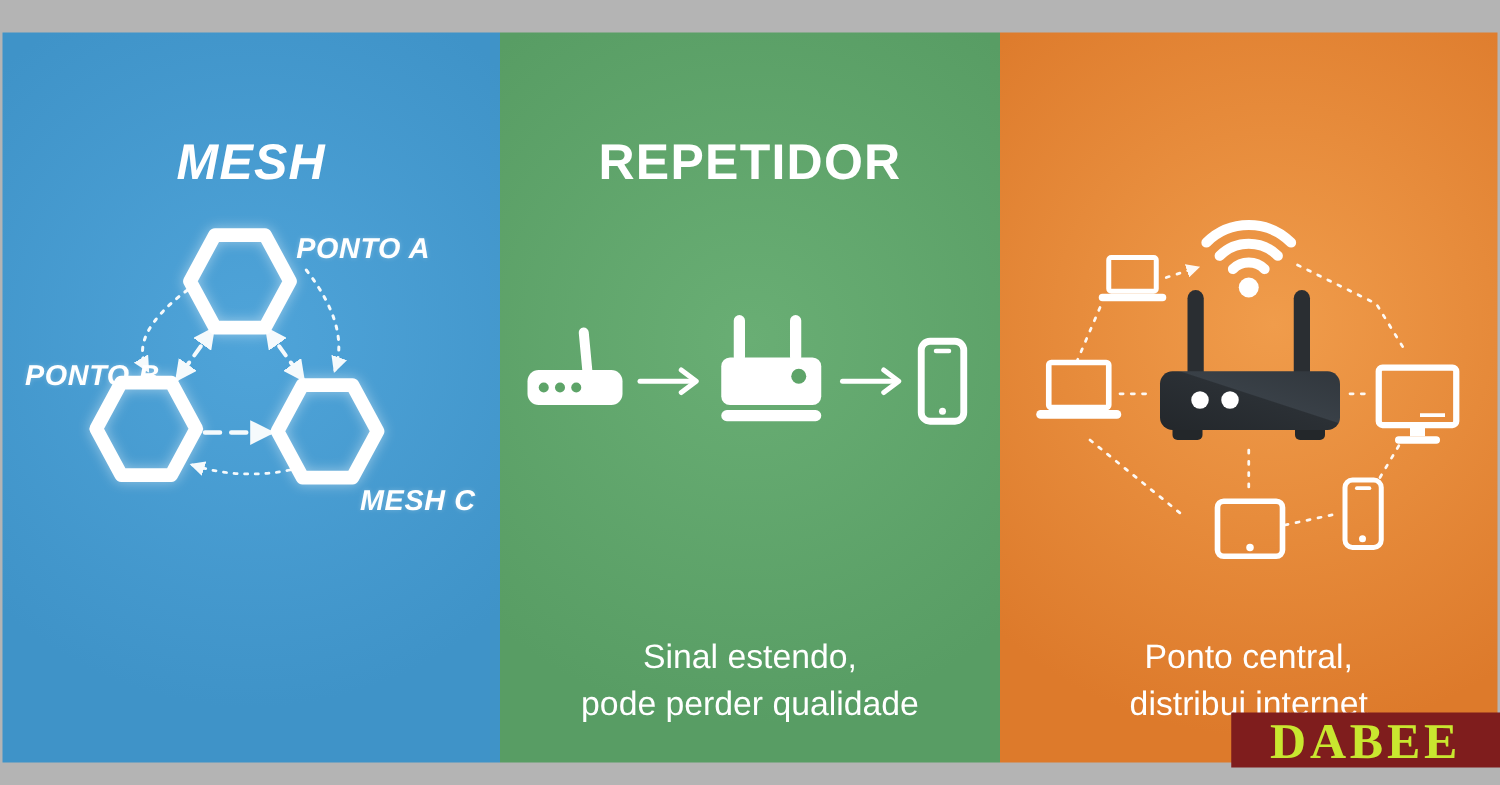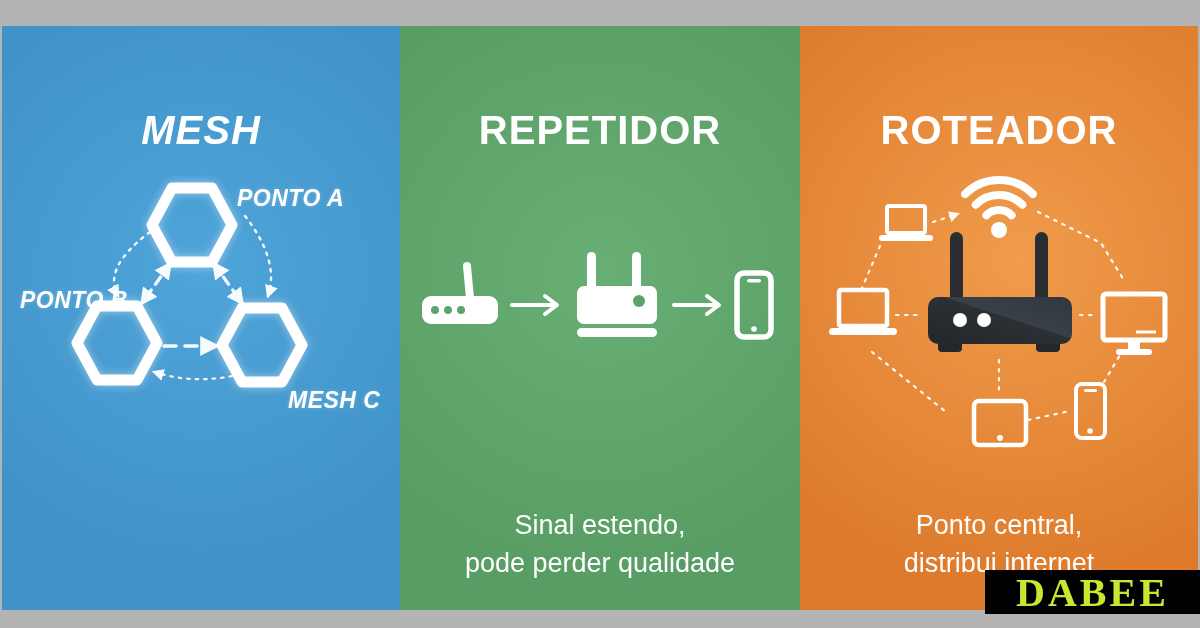--- a/index.html
+++ b/index.html
@@ -109,21 +109,20 @@
       </g>
     </svg>
 
     <div class="caption">
       <div>Sinal estendo,</div>
       <div>pode perder qualidade</div>
     </div>
   </section>
 
   <section class="panel orange">
-    <h2 class="panel-title">ROTEADOR</h2>
 
     <svg class="diagram-svg" style="top:144px" width="398" height="330" viewBox="0 0 398 330">
       <defs>
         <marker id="oArrow" viewBox="0 0 10 10" refX="8" refY="5" markerWidth="5" markerHeight="5" orient="auto">
             <path d="M0,0 L10,5 L0,10 z" fill="#ffffff"></path>
           </marker>
         <linearGradient id="routerBody" x1="0" y1="1" x2="1" y2="0">
           <stop offset="0" stop-color="#23272b"></stop>
             <stop offset="0.55" stop-color="#2b3035"></stop>
           <stop offset="0.56" stop-color="#394047"></stop>
@@ -184,17 +183,17 @@
         <circle cx="290" cy="261" r="2.8" fill="#ffffff"></circle>
       </g>
     </svg>
 
     <div class="caption">
       <div>Ponto central,</div>
       <div>distribui internet</div>
     </div>
   </section>
 
-  <div class="logo" style="background: #000000; color: rgb(201, 231, 47);">
+  <div class="logo" style="background: #7f1d1d; color: rgb(201, 231, 47);">
     <span>DABEE</span>
   </div>
 
 </div>
 
 </body></html>

